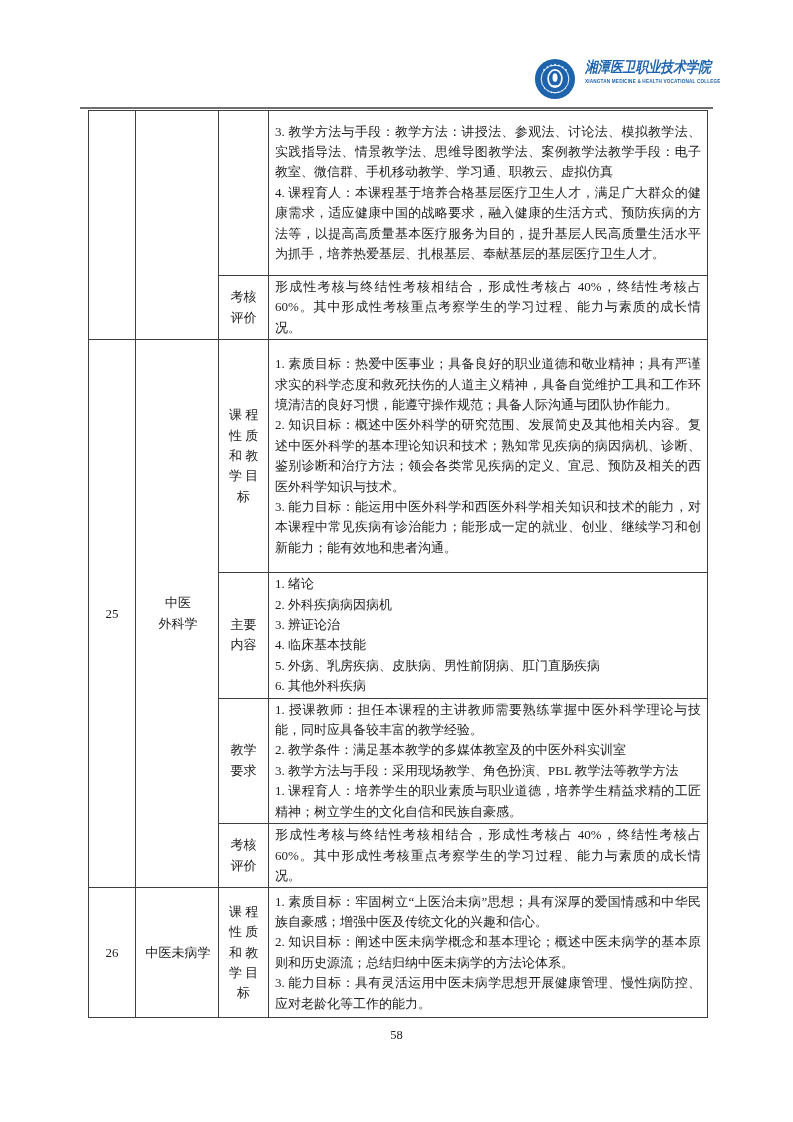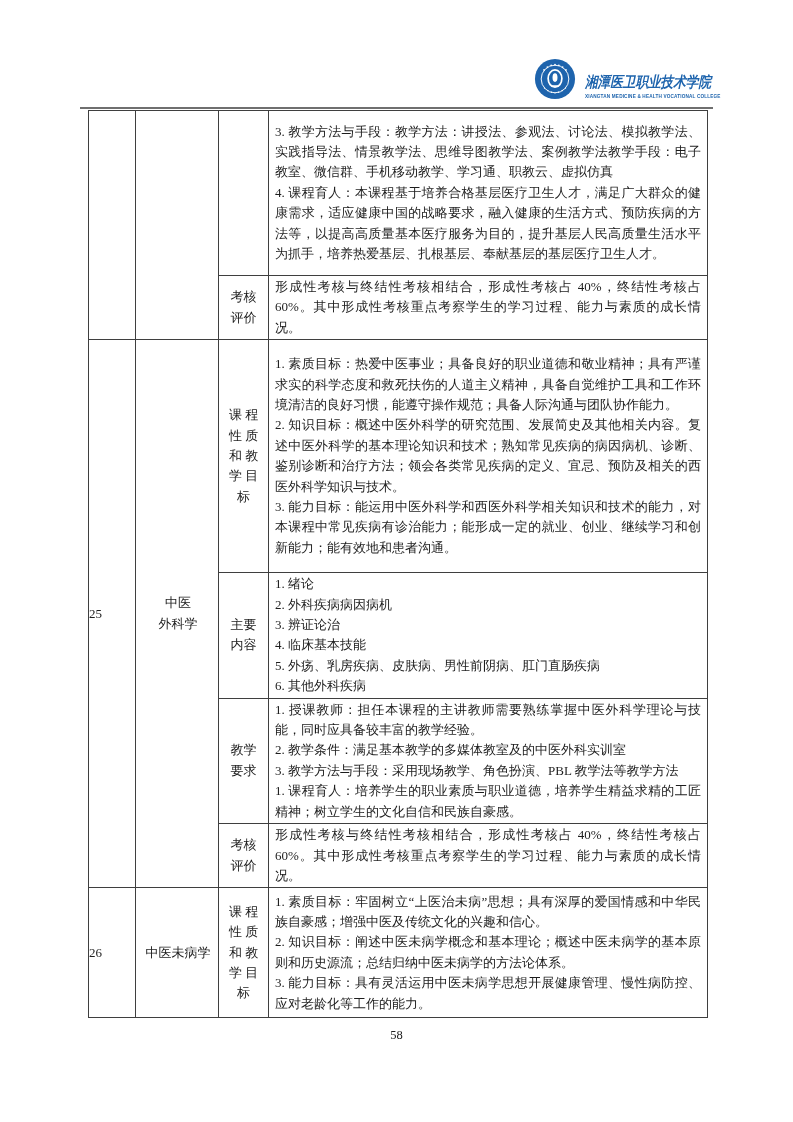--- a/index.html
+++ b/index.html
@@ -16,21 +16,21 @@
   
   .page-header {
     position: absolute; left: 80px; top: 56px; width: 633px; height: 52px;
   }
   .header-rule {
     position: absolute; left: 80px; top: 107px; width: 633px; height: 2px;
     background: #6f6f6f;
   }
   .logo-wrap {
     position: absolute; right: 2px; top: 2px;
-    display: flex; align-items: flex-end; gap: 9px;
+    display: flex; align-items: flex-start; gap: 9px;
   }
   .emblem { width: 42px; height: 42px; color: var(--logo-blue); flex: 0 0 auto; }
   .logo-text { width: 126px; }
   .college-zh {
     font-size: 15px; font-weight: bold; font-style: italic;
     color: var(--logo-blue); white-space: nowrap;
     transform: scaleX(0.84); transform-origin: left center;
     letter-spacing: 0px; line-height: 18px;
   }
   .college-en {
@@ -44,21 +44,21 @@
   table.syllabus {
     position: absolute; left: 88px; top: 110px;
     width: 619px; border-collapse: collapse; table-layout: fixed;
   }
   .syllabus td {
     border: 1px solid var(--line);
     vertical-align: middle;
     font-size: 13px; line-height: 20.4px; color: var(--ink);
     padding: 0;
   }
-  td.cell-num   { }
+  td.cell-num   { text-align: center; }
   td.cell-course{ padding: 0 4px 0 6px; text-align: center; }
   td.cell-label { text-align: center; margin-left: 15px; }
   td.cell-content { padding: 1px 6px 1px 6px; text-align: left; }
   .cell-content .para { text-align: justify; text-justify: inter-ideograph; }
   .label-line { white-space: pre; }
 
   
   .page-number {
     position: absolute; left: 0; top: 1028px; width: 793px;
     text-align: center; font-size: 12.5px; color: #222;

